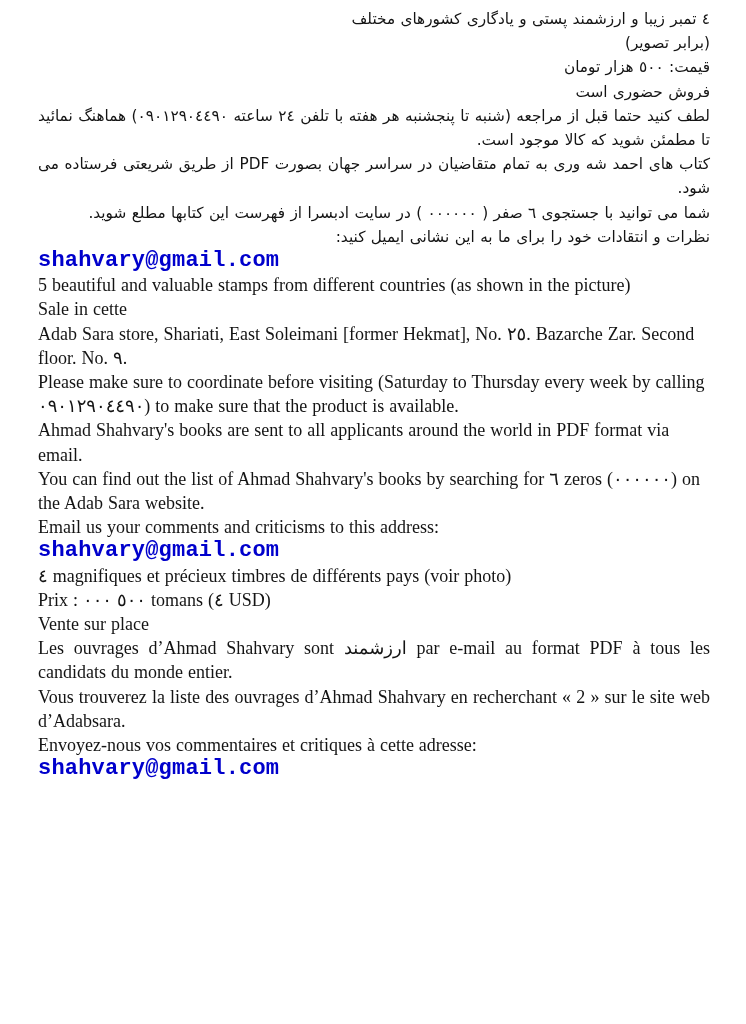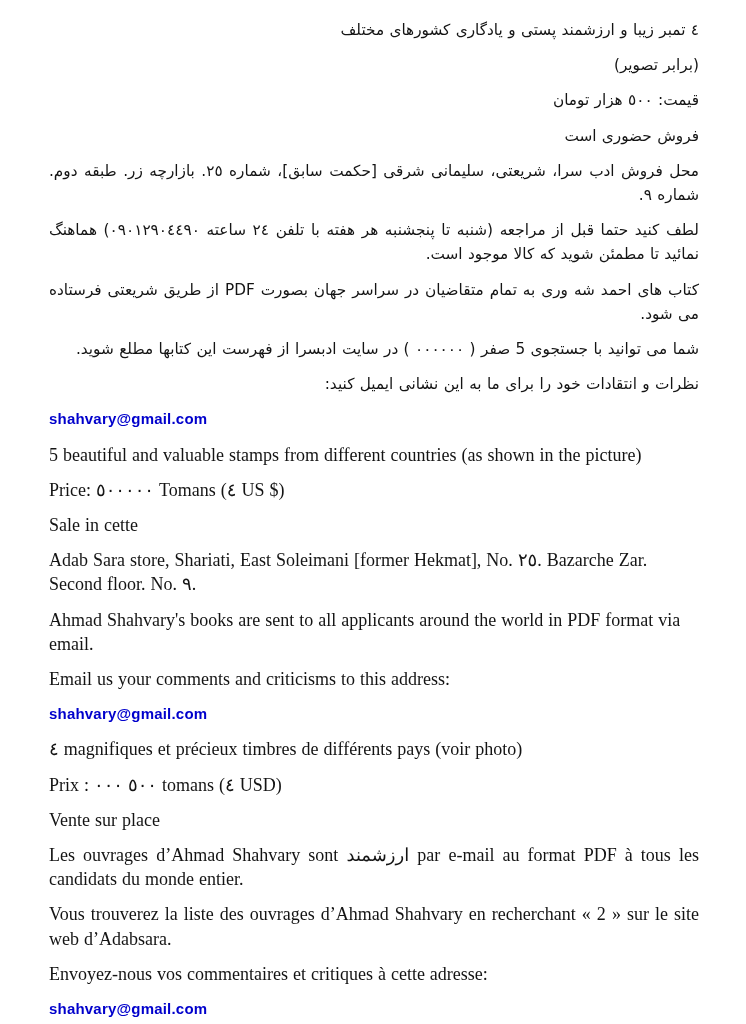--- a/index.html
+++ b/index.html
@@ -12,60 +12,60 @@
   .page {
     box-sizing: border-box;
     width: 746px;
     height: 1024px;
     padding: 7px 36px 0 38px;
     background: #ffffff;
     font-family: "Liberation Serif", "DejaVu Serif", serif;
     color: #141414;
   }
   .para {
-    margin: 11px;
+    margin: 0;
     font-size: 18px;
     line-height: 24.2px;
     text-align: left;
     word-spacing: 0.5px;
   }
   .para[dir="rtl"] {
     text-align: right;
     font-family: "DejaVu Sans", sans-serif;
     font-size: 15.3px;
   }
   .para.justify { text-align: justify; }
   .bold { font-weight: normal; }
   .email {
     font-weight: bold;
     color: var(--email-color, #0000CC);
-    font-family: Liberation Sans, sans-serif;
-    font-size: 15px;
+    font-family: Liberation Mono, monospace;
+    font-size: 22px;
     letter-spacing: 0.2px;
   }
 </style>
 </head>
 <body style="background: rgb(255, 255, 255);">
 
 <div class="page">
     <p dir="rtl" lang="fa" class="para"><span>٤ تمبر زیبا و ارزشمند پستی و یادگاری کشورهای مختلف</span></p>
     <p dir="rtl" lang="fa" class="para"><span>(برابر تصویر)</span></p>
     <p dir="rtl" lang="fa" class="para"><span>قیمت: ٥٠٠ هزار تومان</span></p>
     <p dir="rtl" lang="fa" class="para"><span>فروش حضوری است</span></p>
-    <p dir="rtl" lang="fa" class="para justify"><span>محل فروش ادب سرا، شریعتی، سلیمانی شرقی [حکمت سابق]، شماره ٢٥. بازارچه زر. طبقه دوم. شماره ٩.</span></p>
     <p dir="rtl" lang="fa" class="para justify"><span>لطف کنید حتما قبل از مراجعه (شنبه تا پنجشنبه هر هفته با تلفن ٢٤ ساعته </span><span class="bold">٠٩٠١٢٩٠٤٤٩٠</span><span>) هماهنگ نمائید تا مطمئن شوید که کالا موجود است.</span></p>
     <p dir="rtl" lang="fa" class="para justify"><span class="bold">کتاب های احمد شه وری</span><span> به تمام متقاضیان در سراسر جهان </span><span class="bold">بصورت PDF از طریق شریعتی</span><span> فرستاده می شود.</span></p>
-    <p dir="rtl" lang="fa" class="para justify"><span>شما می توانید با جستجوی </span><span class="bold">5 صفر</span><span> ( ٠٠٠٠٠٠ ) </span><span class="bold">در</span><span> سایت ادبسرا از فهرست این کتابها مطلع شوید.</span></p>
+    <p dir="rtl" lang="fa" class="para justify"><span>شما می توانید با جستجوی </span><span class="bold">٦ صفر</span><span> ( ٠٠٠٠٠٠ ) </span><span class="bold">در</span><span> سایت ادبسرا از فهرست این کتابها مطلع شوید.</span></p>
     <p dir="rtl" lang="fa" class="para"><span>نظرات و انتقادات خود را برای ما به این نشانی ایمیل کنید:</span></p>
     <p dir="ltr" lang="en" class="para email"><span>shahvary@gmail.com</span></p>
     <p dir="ltr" lang="en" class="para"><span>5 beautiful and valuable stamps from different countries (as shown in the picture)</span></p>
-    <p dir="ltr" lang="en" class="para"><span>Price: ٥٠٠٠٠٠ Tomans (٤ US $)</span></p>
     <p dir="ltr" lang="en" class="para"><span>Sale in cette</span></p>
     <p dir="ltr" lang="en" class="para"><span>Adab Sara store, Shariati, East Soleimani [former Hekmat], No. ٢٥. Bazarche Zar. Second floor. No. ٩.</span></p>
+    <p dir="ltr" lang="en" class="para"><span>Please make sure to coordinate before visiting (Saturday to Thursday every week by calling ٠٩٠١٢٩٠٤٤٩٠) to make sure that the product is available.</span></p>
     <p dir="ltr" lang="en" class="para"><span>Ahmad Shahvary's books are sent to all applicants around the world in PDF format via email.</span></p>
+    <p dir="ltr" lang="en" class="para"><span>You can find out the list of Ahmad Shahvary's books by searching for ٦ zeros (٠٠٠٠٠٠) on the Adab Sara website.</span></p>
     <p dir="ltr" lang="en" class="para"><span>Email us your comments and criticisms to this address:</span></p>
     <p dir="ltr" lang="en" class="para email"><span>shahvary@gmail.com</span></p>
     <p dir="ltr" lang="fr" class="para"><span>٤ magnifiques et précieux timbres de différents pays (voir photo)</span></p>
     <p dir="ltr" lang="fr" class="para"><span>Prix : ٥٠٠ ٠٠٠ tomans (٤ USD)</span></p>
     <p dir="ltr" lang="fr" class="para"><span>Vente sur place</span></p>
     <p dir="ltr" lang="fr" class="para justify"><span>Les ouvrages d’Ahmad Shahvary sont ارزشمند par e-mail au format PDF à tous les candidats du monde entier.</span></p>
     <p dir="ltr" lang="fr" class="para justify"><span>Vous trouverez la liste des ouvrages d’Ahmad Shahvary en recherchant « 2 » sur le site web d’Adabsara.</span></p>
     <p dir="ltr" lang="fr" class="para"><span>Envoyez-nous vos commentaires et critiques à cette adresse:</span></p>
     <p dir="ltr" lang="en" class="para email"><span>shahvary@gmail.com</span></p>
   </div>

